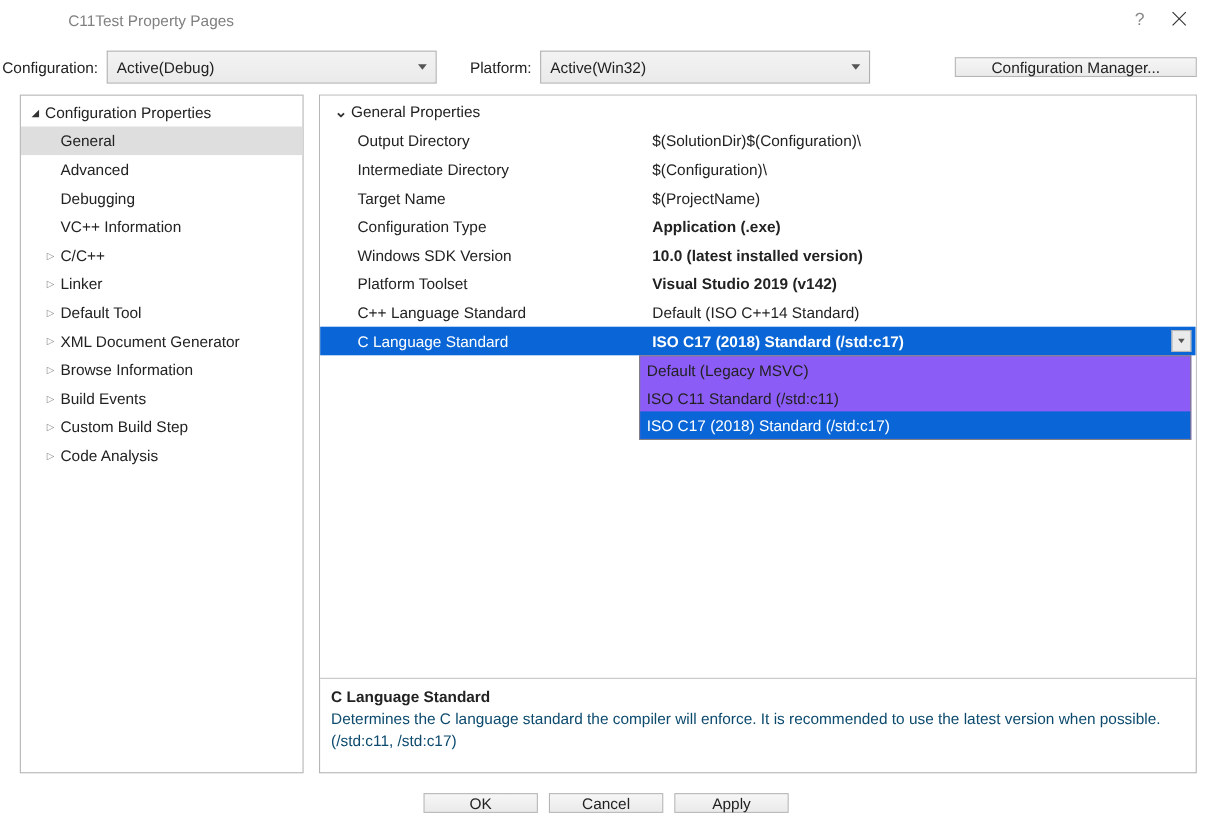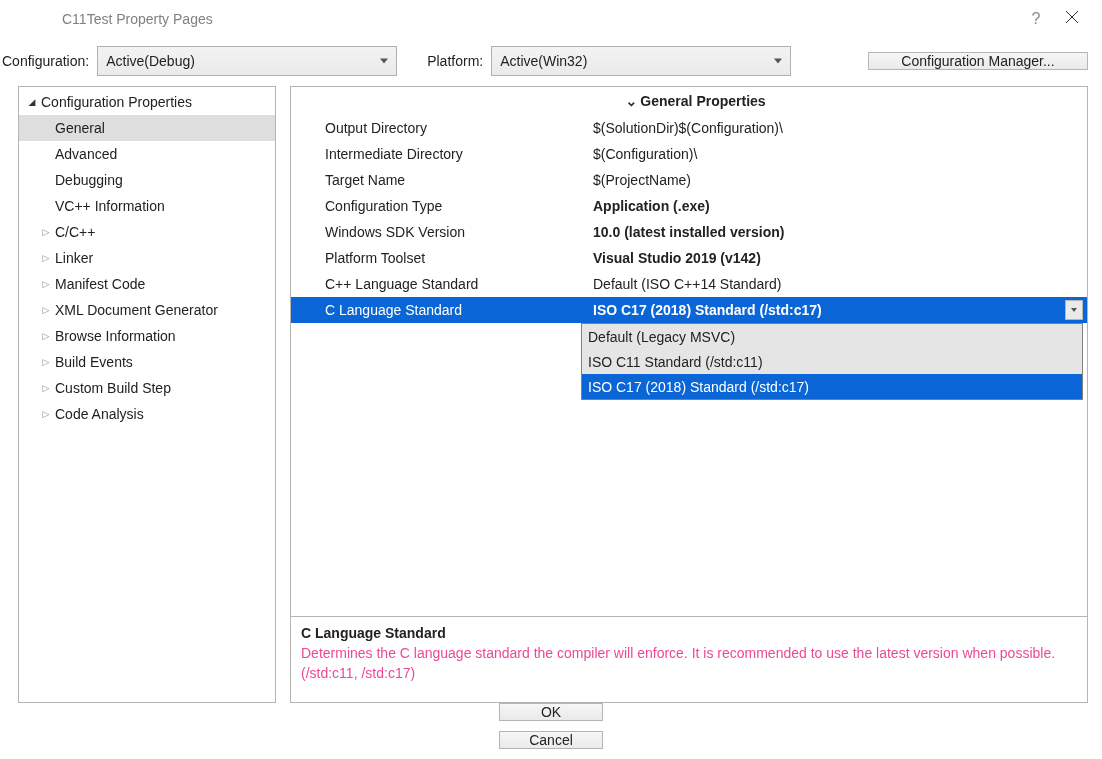--- a/index.html
+++ b/index.html
@@ -103,23 +103,22 @@
       flex:1;
       overflow:hidden;
       position:relative;
       background:#fff;
     }
     .group-header {
       height:28px;
       display:flex;
       align-items:center;
       padding-left:10px;
-      font-weight:700;
+      font-weight:400;
       font-size:14px;
-      justify-content:center;
     }
     .group-header .chev { width:18px; display:inline-flex; justify-content:center;}
     .group-header .chev::before { content:"⌄"; font-weight:700; font-size:14px; color:#333;}
     .prop-row {
       height:26px;
       display:flex;
       align-items:center;
     }
     .prop-row .name { width:290px; padding-left:34px; font-size:14px;}
     .prop-row .val { flex:1; font-size:14px; padding-right:24px;}
@@ -141,47 +140,46 @@
       border-right:3px solid transparent;
       border-top:4px solid #555;
     }
     .rowrel { position:relative;gap:12px;}
 
     .dropdown {
       position:absolute;
       left:290px; right:4px;
       top: calc(28px + 26px*8);
       border:1px solid #808080;
-      background:#e5e5e5;
+      background:#8b5cf6;
       z-index:10;
     }
     .dropdown .opt {
       height:25px;
       padding:0 6px;
       display:flex; align-items:center;
       font-size:14px;
     }
     .dropdown .opt.sel { background:#0a66d6; color:#fff;}
 
     .descbox {
       border-top:1px solid #b5b5b5;
       padding:8px 10px 8px 10px;
       min-height:86px;
     }
     .descbox .dt { font-weight:600; font-size:14px; margin-bottom:2px;}
-    .descbox .dd { font-size:14px; color:#ec4899; line-height:1.45;}
+    .descbox .dd { font-size:14px; color:#0c4a6e; line-height:1.45;}
 
     .footer {
       height:54px;
       display:flex;
-      justify-content:flex-start;
+      justify-content:center;
       align-items:center;
       padding: 0 14px;
       gap:10px;
-      flex-direction:column;
     }
     .footer .btn { width:104px; justify-content:center;}
   </style>
 </head>
 <body>
 
 <div class="titlebar">
   <div class="title">C11Test Property Pages</div>
   <div class="help">?</div>
   <div class="close">
@@ -241,21 +239,21 @@
           <span class="lbl">C/C++</span>
         </div>
         <div class="tree-row">
           <span class="spacer"></span>
           <span class="triangle collapsed"></span>
           <span class="lbl">Linker</span>
         </div>
         <div class="tree-row">
           <span class="spacer"></span>
           <span class="triangle collapsed"></span>
-          <span class="lbl">Manifest Code</span>
+          <span class="lbl">Default Tool</span>
         </div>
         <div class="tree-row">
           <span class="spacer"></span>
           <span class="triangle collapsed"></span>
           <span class="lbl">XML Document Generator</span>
         </div>
         <div class="tree-row">
           <span class="spacer"></span>
           <span class="triangle collapsed"></span>
           <span class="lbl">Browse Information</span>

